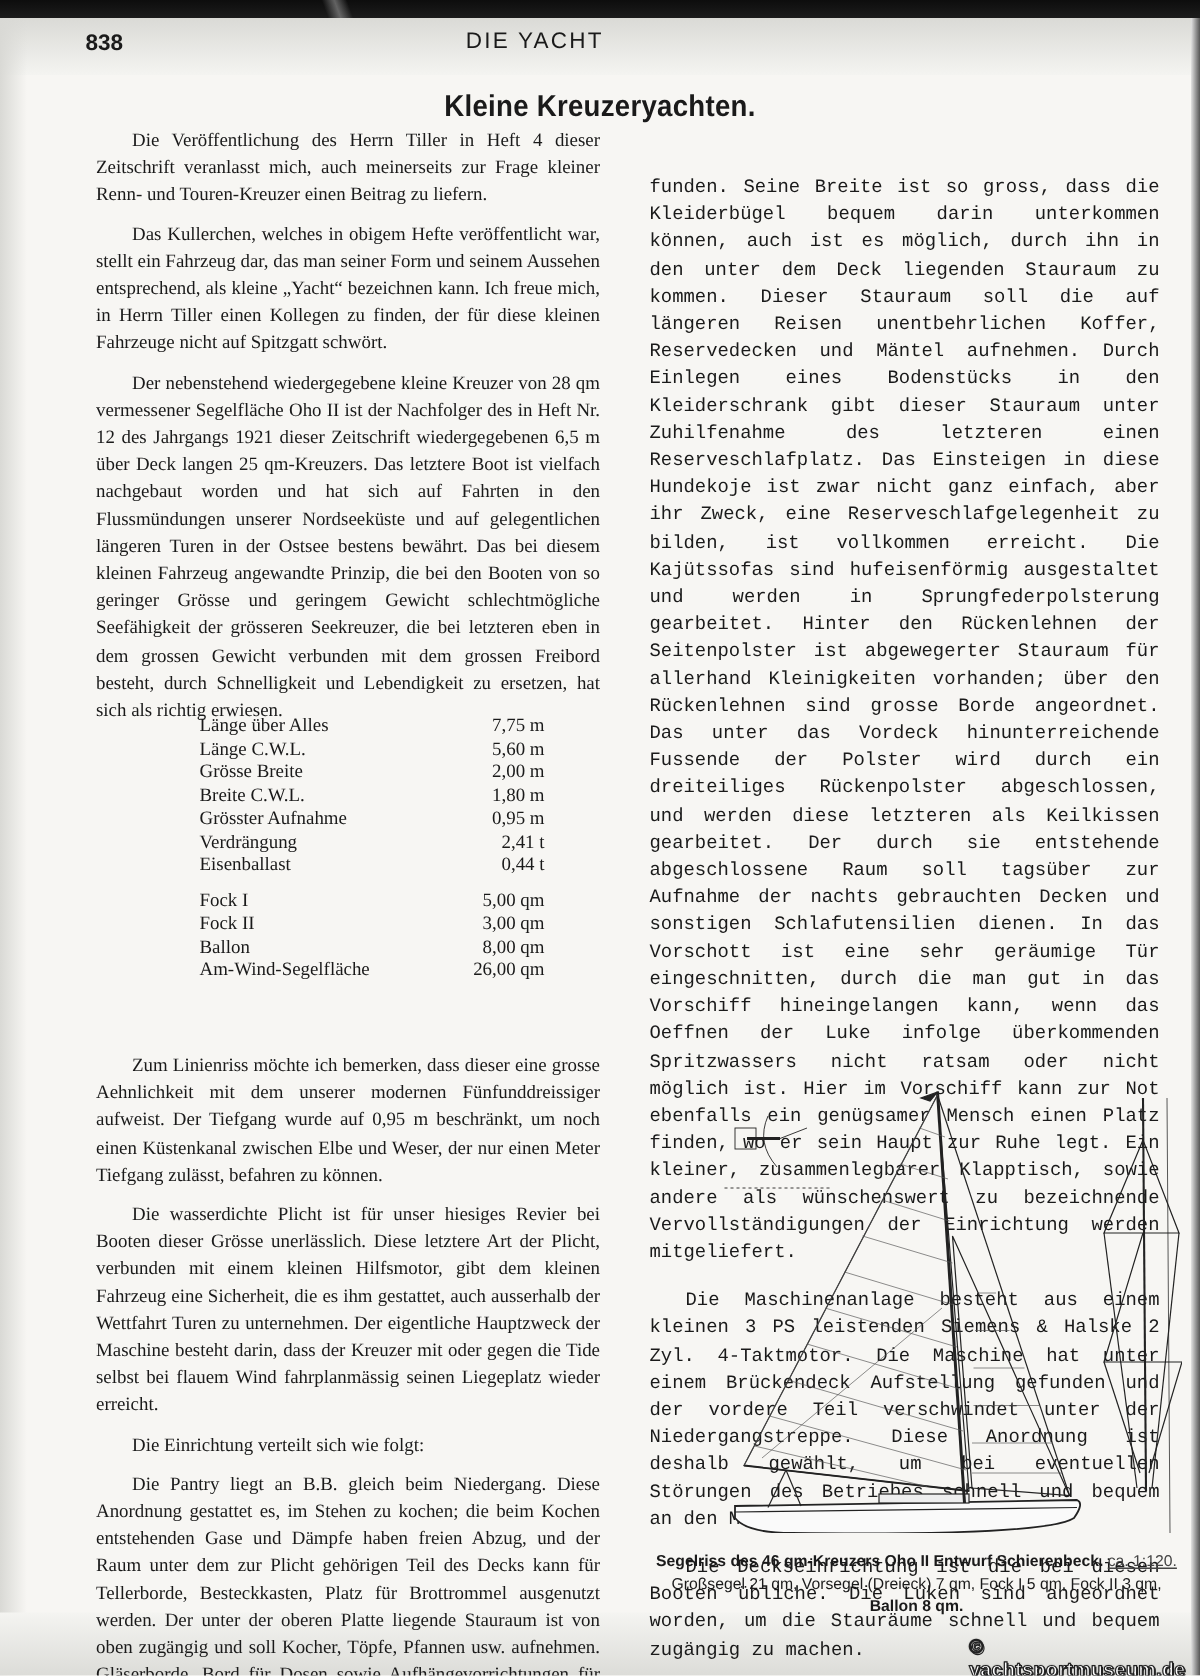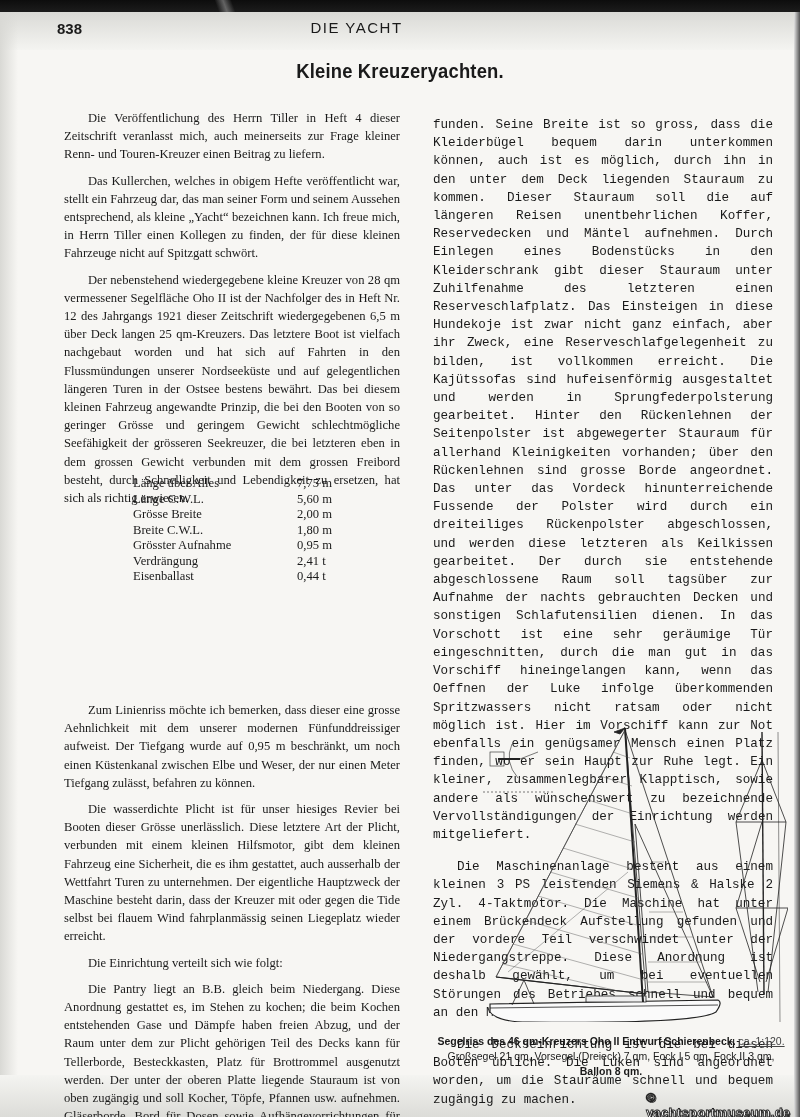--- a/index.html
+++ b/index.html
@@ -47,31 +47,31 @@
   .article-title {
     position: absolute; left: 0; width: 800px; top: 60px; text-align: center;
     font-family: "Liberation Sans", "DejaVu Sans", sans-serif;
     font-weight: bold; font-size: 20px; letter-spacing: 0.2px;
     transform: scaleX(0.92);
   }
   .col {
     position: absolute; font-size: 12.6px; line-height: 18.2px;
     text-align: justify;
   }
-  .col-left { left: 64px; top: 109px; width: 336px; }
+  .col-left { left: 64px; top: 84px; width: 336px; }
   .col-right { left: 433px; top: 116px; width: 340px; font-family: Liberation Mono, monospace; }
   .col p { margin: 0 0 8px 0; text-indent: 24px; hyphens: manual; }
   .col p.cont { text-indent: 0; }
   .dims {
     position: absolute; left: 133px; top: 476px; width: 230px;
     font-size: 12.6px; line-height: 15.5px;
   }
   .dim-row { display: flex; justify-content: space-between; gap: 16px; }
   .dim-label { flex: 1; }
-  .dim-value { width: 66px; text-align: left; white-space: nowrap; }
+  .dim-value { width: 66px; text-align: right; white-space: nowrap; }
   .dim-group { margin-bottom: 6px; }
   .dim-sum-line { border-top: 1px solid #555; margin-left: 160px; margin-top: 2px; margin-bottom: 2px; }
   .col-left-b { left: 64px; top: 701px; width: 336px; }
   .figure {
     position: absolute; left: 468px; top: 712px; width: 320px; height: 310px;
   }
   .caption {
     position: absolute; left: 430px; top: 1034px; width: 362px; text-align: center;
     font-family: "Liberation Sans", "DejaVu Sans", sans-serif;
     font-size: 10.5px; line-height: 15px;
@@ -127,20 +127,38 @@
         <span class="dim-label">Grösster Aufnahme</span>
         <span class="dim-value">0,95 m</span>
       </div>
     <div class="dim-row">
         <span class="dim-label">Verdrängung</span>
         <span class="dim-value">2,41 t</span>
       </div>
     <div class="dim-row">
         <span class="dim-label">Eisenballast</span>
         <span class="dim-value">0,44 t</span>
+      </div>
+  </div>
+  <div class="dim-group" style="margin-top:8px">
+    <div class="dim-row">
+        <span class="dim-label">Fock I</span>
+        <span class="dim-value">5,00 qm</span>
+      </div>
+    <div class="dim-row">
+        <span class="dim-label">Fock II</span>
+        <span class="dim-value">3,00 qm</span>
+      </div>
+    <div class="dim-row">
+        <span class="dim-label">Ballon</span>
+        <span class="dim-value">8,00 qm</span>
+      </div>
+    <div class="dim-row">
+        <span class="dim-label">Am-Wind-Segelfläche</span>
+        <span class="dim-value">26,00 qm</span>
       </div>
   </div>
 </div>
 
 <div class="col col-left-b">
   <p>Zum Linienriss möchte ich bemerken, dass dieser eine grosse Aehnlichkeit mit dem unserer modernen Fünfunddreissiger aufweist. Der Tiefgang wurde auf 0,95 m beschränkt, um noch einen Küstenkanal zwischen Elbe und Weser, der nur einen Meter Tiefgang zulässt, befahren zu können.</p>
   <p>Die wasserdichte Plicht ist für unser hiesiges Revier bei Booten dieser Grösse unerlässlich. Diese letztere Art der Plicht, verbunden mit einem kleinen Hilfsmotor, gibt dem kleinen Fahrzeug eine Sicherheit, die es ihm gestattet, auch ausserhalb der Wettfahrt Turen zu unternehmen. Der eigentliche Hauptzweck der Maschine besteht darin, dass der Kreuzer mit oder gegen die Tide selbst bei flauem Wind fahrplanmässig seinen Liegeplatz wieder erreicht.</p>
   <p>Die Einrichtung verteilt sich wie folgt:</p>
   <p>Die Pantry liegt an B.B. gleich beim Niedergang. Diese Anordnung gestattet es, im Stehen zu kochen; die beim Kochen entstehenden Gase und Dämpfe haben freien Abzug, und der Raum unter dem zur Plicht gehörigen Teil des Decks kann für Tellerborde, Besteckkasten, Platz für Brottrommel ausgenutzt werden. Der unter der oberen Platte liegende Stauraum ist von oben zugängig und soll Kocher, Töpfe, Pfannen usw. aufnehmen. Gläserborde, Bord für Dosen sowie Aufhängevorrichtungen für Tassen sind natürlich nicht vergessen. Gegenüber hat der Kleiderschrank Platz ge-</p>
 </div>

